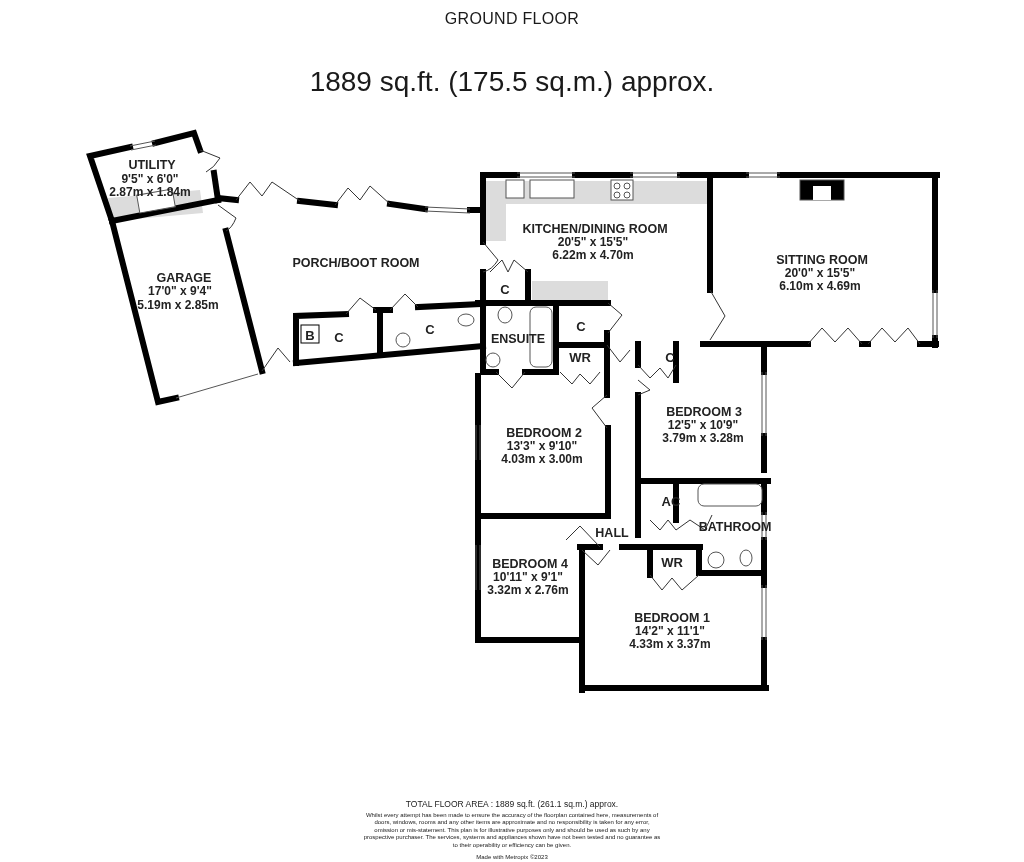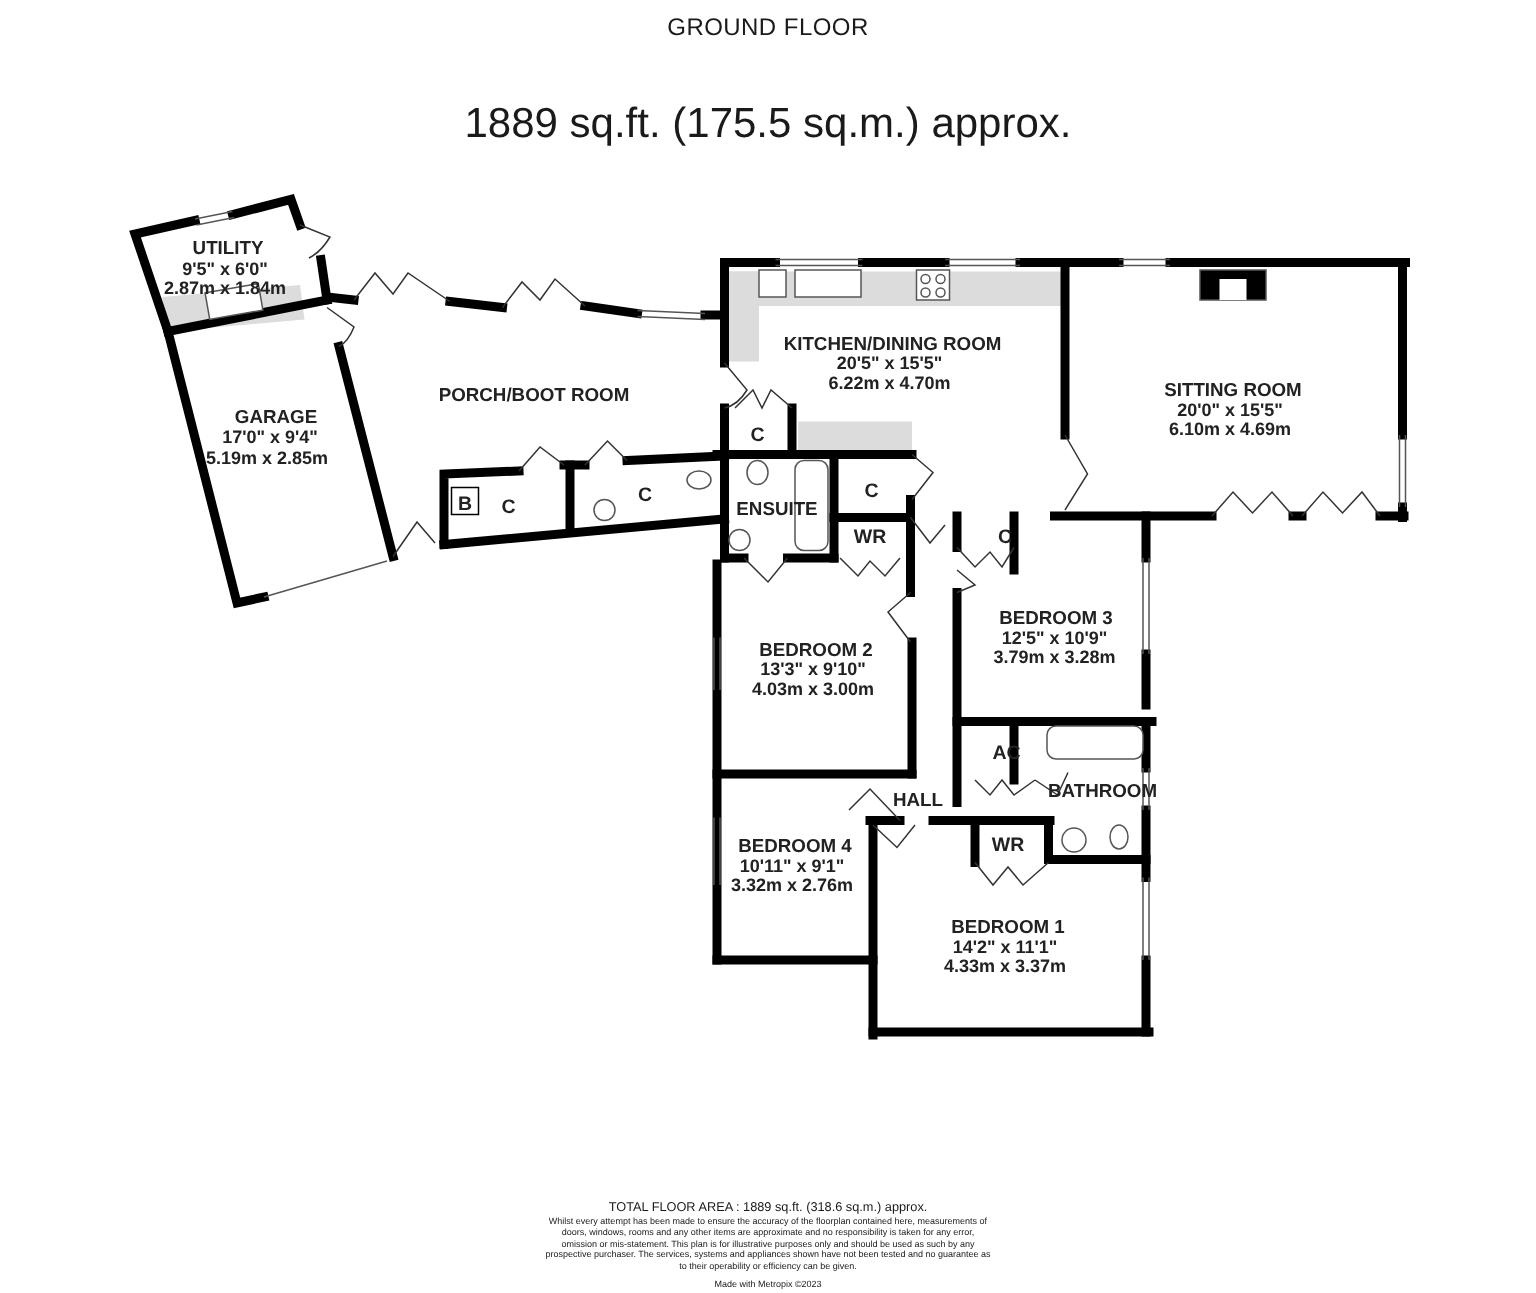--- a/index.html
+++ b/index.html
@@ -234,15 +234,15 @@
   <text class="small-label" x="339" y="342">C</text>
   <text class="small-label" x="430" y="334">C</text>
   <text class="small-label" x="505" y="294">C</text>
   <text class="small-label" x="581" y="331">C</text>
   <text class="small-label" x="580" y="362">WR</text>
   <text class="small-label" x="670" y="362">C</text>
   <text class="small-label" x="671" y="506">AC</text>
   <text class="small-label" x="672" y="567">WR</text>
 </svg>
 
-<div class="footer footer-total">TOTAL FLOOR AREA : 1889 sq.ft. (318.6 sq.m.) approx.</div>
+<div class="footer footer-total">TOTAL FLOOR AREA : 1889 sq.ft. (261.1 sq.m.) approx.</div>
 <div class="footer footer-disclaimer">Whilst every attempt has been made to ensure the accuracy of the floorplan contained here, measurements of doors, windows, rooms and any other items are approximate and no responsibility is taken for any error, omission or mis-statement. This plan is for illustrative purposes only and should be used as such by any prospective purchaser. The services, systems and appliances shown have not been tested and no guarantee as to their operability or efficiency can be given.</div>
 <div class="footer footer-made">Made with Metropix ©2023</div>
 
 </body></html>

